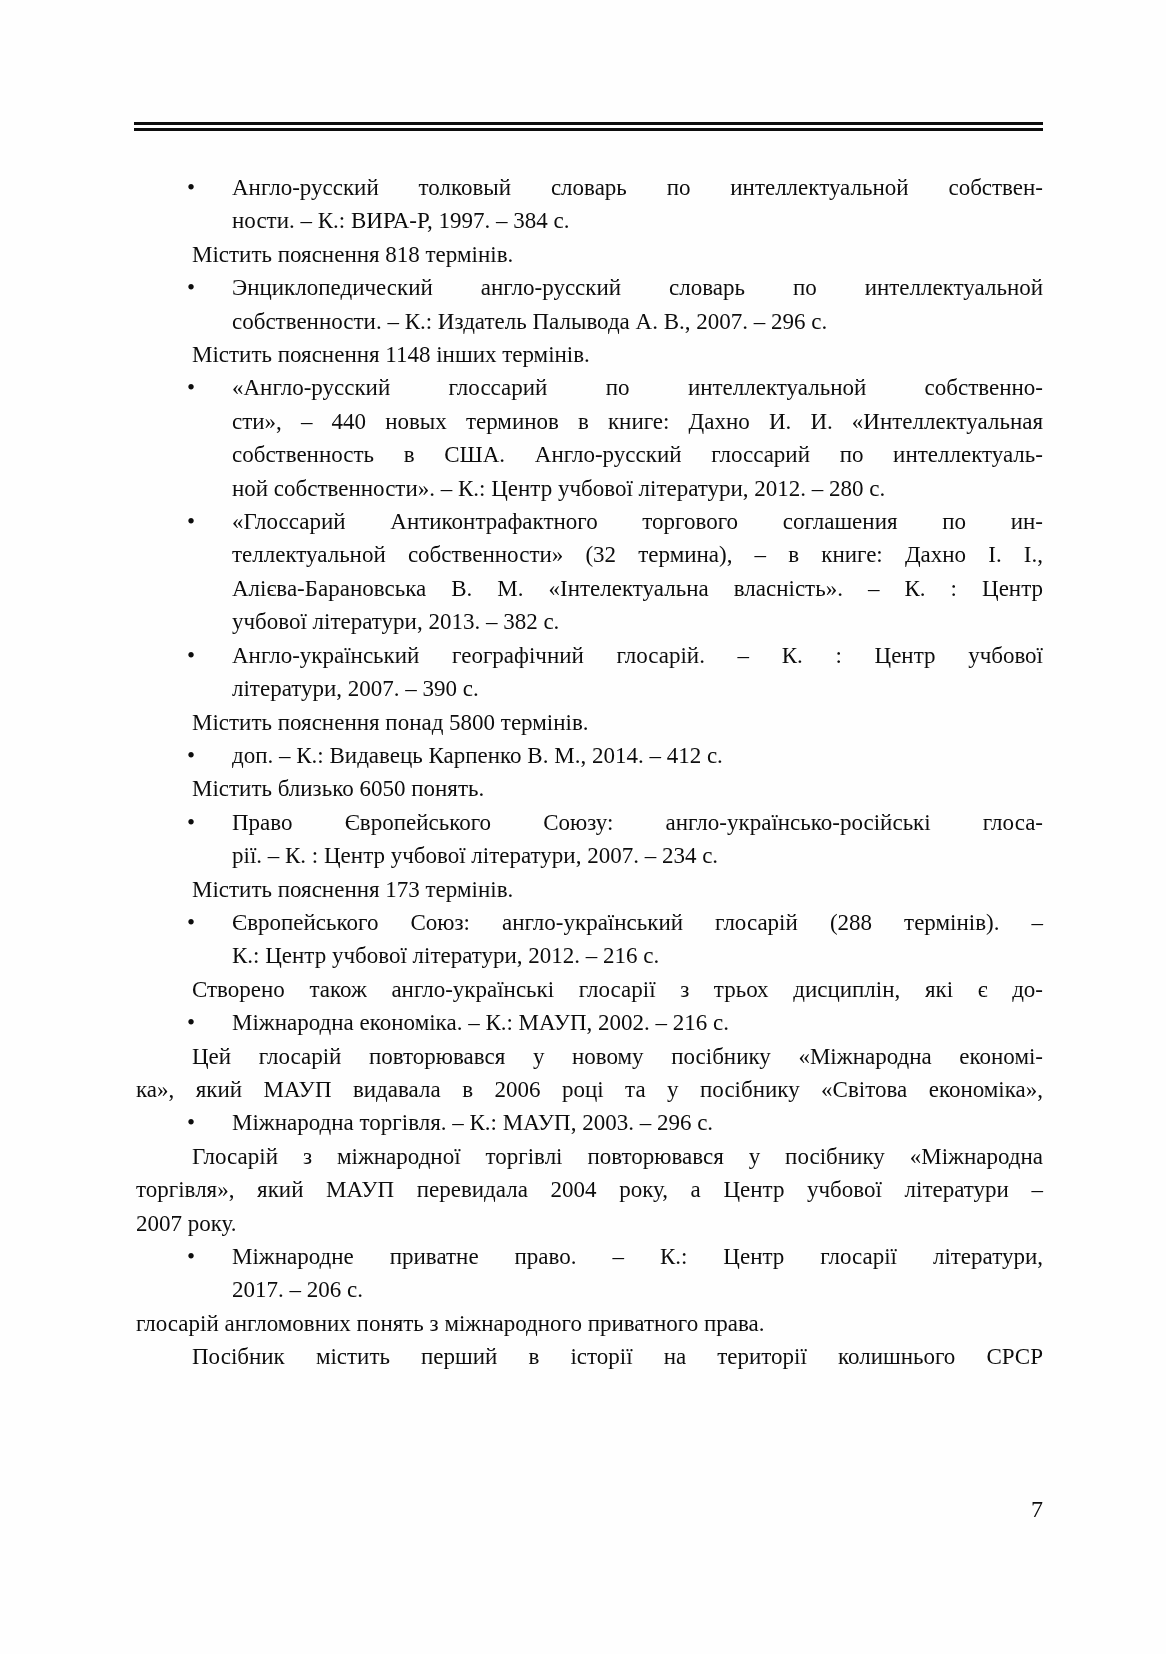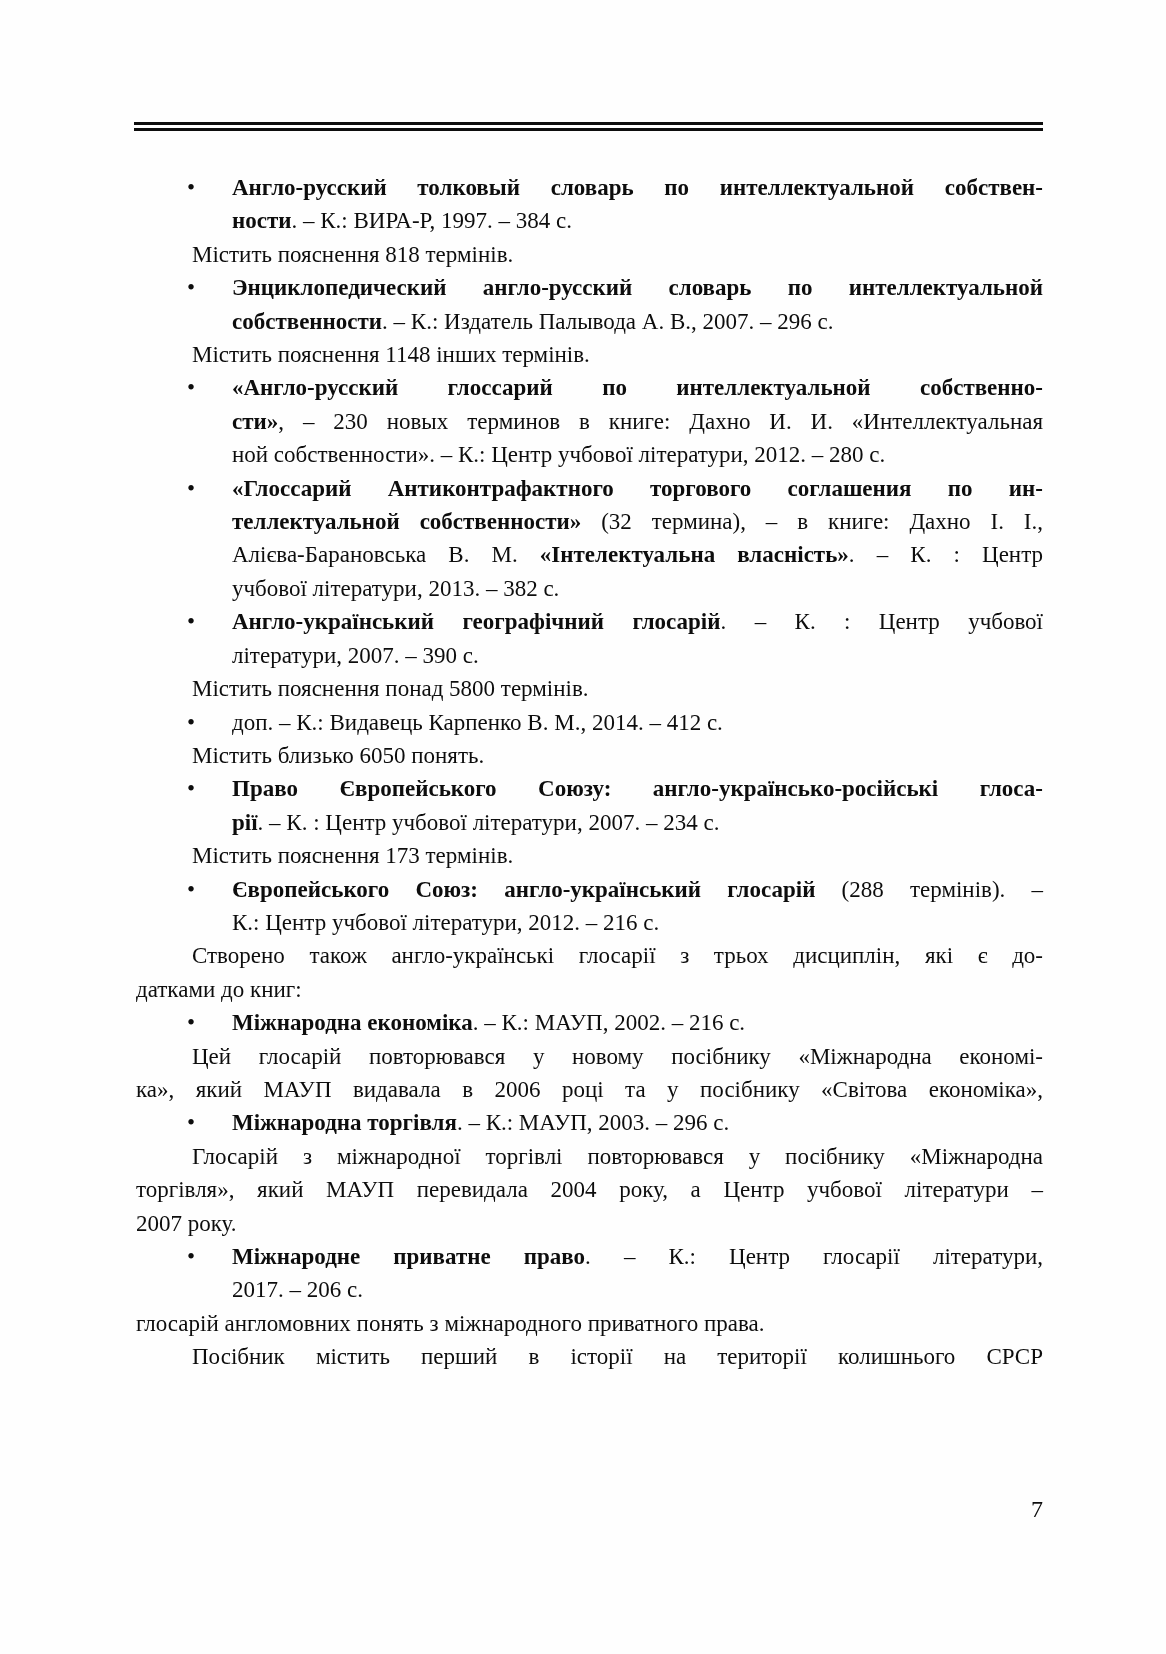--- a/index.html
+++ b/index.html
@@ -46,21 +46,21 @@
   .line {
     text-align: justify;
     text-align-last: justify;
     white-space: normal;
   }
   .line.last {
     text-align: right;
     text-align-last: left;
   }
   .line.indent { padding-left: 56px; }
-  b { font-weight: bold; }
+  b { font-weight: normal; }
   .page-number {
     position: absolute;
     left: 136px;
     top: 1492px;
     width: 907px;
     text-align: right;
     font-size: 24px;
     line-height: 34px;
   }
 </style>
@@ -82,21 +82,22 @@
         <span class="dot">•</span>
         <div class="line"><b>Энциклопедический англо-русский словарь по интеллектуальной</b></div>
         <div class="line last"><b>собственности</b><span>. – К.: Издатель Палывода А. В., 2007. – 296 с.</span></div>
       </div>
       <div class="block para">
         <div class="line last indent"><span>Містить пояснення 1148 інших термінів.</span></div>
       </div>
       <div class="block bullet">
         <span class="dot">•</span>
         <div class="line"><b>«Англо-русский глоссарий по интеллектуальной собственно-</b></div>
-        <div class="line"><b>сти»</b><span>, – 230 новых терминов в книге: Дахно И. И. «Интеллектуальная</span></div>
+        <div class="line"><b>сти»</b><span>, – 440 новых терминов в книге: Дахно И. И. «Интеллектуальная</span></div>
+        <div class="line"><span>собственность в США. Англо-русский глоссарий по интеллектуаль-</span></div>
         <div class="line last"><span>ной собственности». – К.: Центр учбової літератури, 2012. – 280 с.</span></div>
       </div>
       <div class="block bullet">
         <span class="dot">•</span>
         <div class="line"><b>«Глоссарий Антиконтрафактного торгового соглашения по ин-</b></div>
         <div class="line"><b>теллектуальной собственности»</b><span> (32 термина), – в книге: Дахно І. І.,</span></div>
         <div class="line"><span>Алієва-Барановська В. М. </span><b>«Інтелектуальна власність»</b><span>. – К. : Центр</span></div>
         <div class="line last"><span>учбової літератури, 2013. – 382 с.</span></div>
       </div>
       <div class="block bullet">
@@ -122,21 +123,20 @@
       <div class="block para">
         <div class="line last indent"><span>Містить пояснення 173 термінів.</span></div>
       </div>
       <div class="block bullet">
         <span class="dot">•</span>
         <div class="line"><b>Європейського Союз: англо-український глосарій</b><span> (288 термінів). –</span></div>
         <div class="line last"><span>К.: Центр учбової літератури, 2012. – 216 с.</span></div>
       </div>
       <div class="block para">
         <div class="line indent"><span>Створено також англо-українські глосарії з трьох дисциплін, які є до-</span></div>
-        <div class="line last"><span>датками до книг:</span></div>
       </div>
       <div class="block bullet">
         <span class="dot">•</span>
         <div class="line last"><b>Міжнародна економіка</b><span>. – К.: МАУП, 2002. – 216 с.</span></div>
       </div>
       <div class="block para">
         <div class="line indent"><span>Цей глосарій повторювався у новому посібнику «Міжнародна економі-</span></div>
         <div class="line"><span>ка», який МАУП видавала в 2006 році та у посібнику «Світова економіка»,</span></div>
       </div>
       <div class="block bullet">

